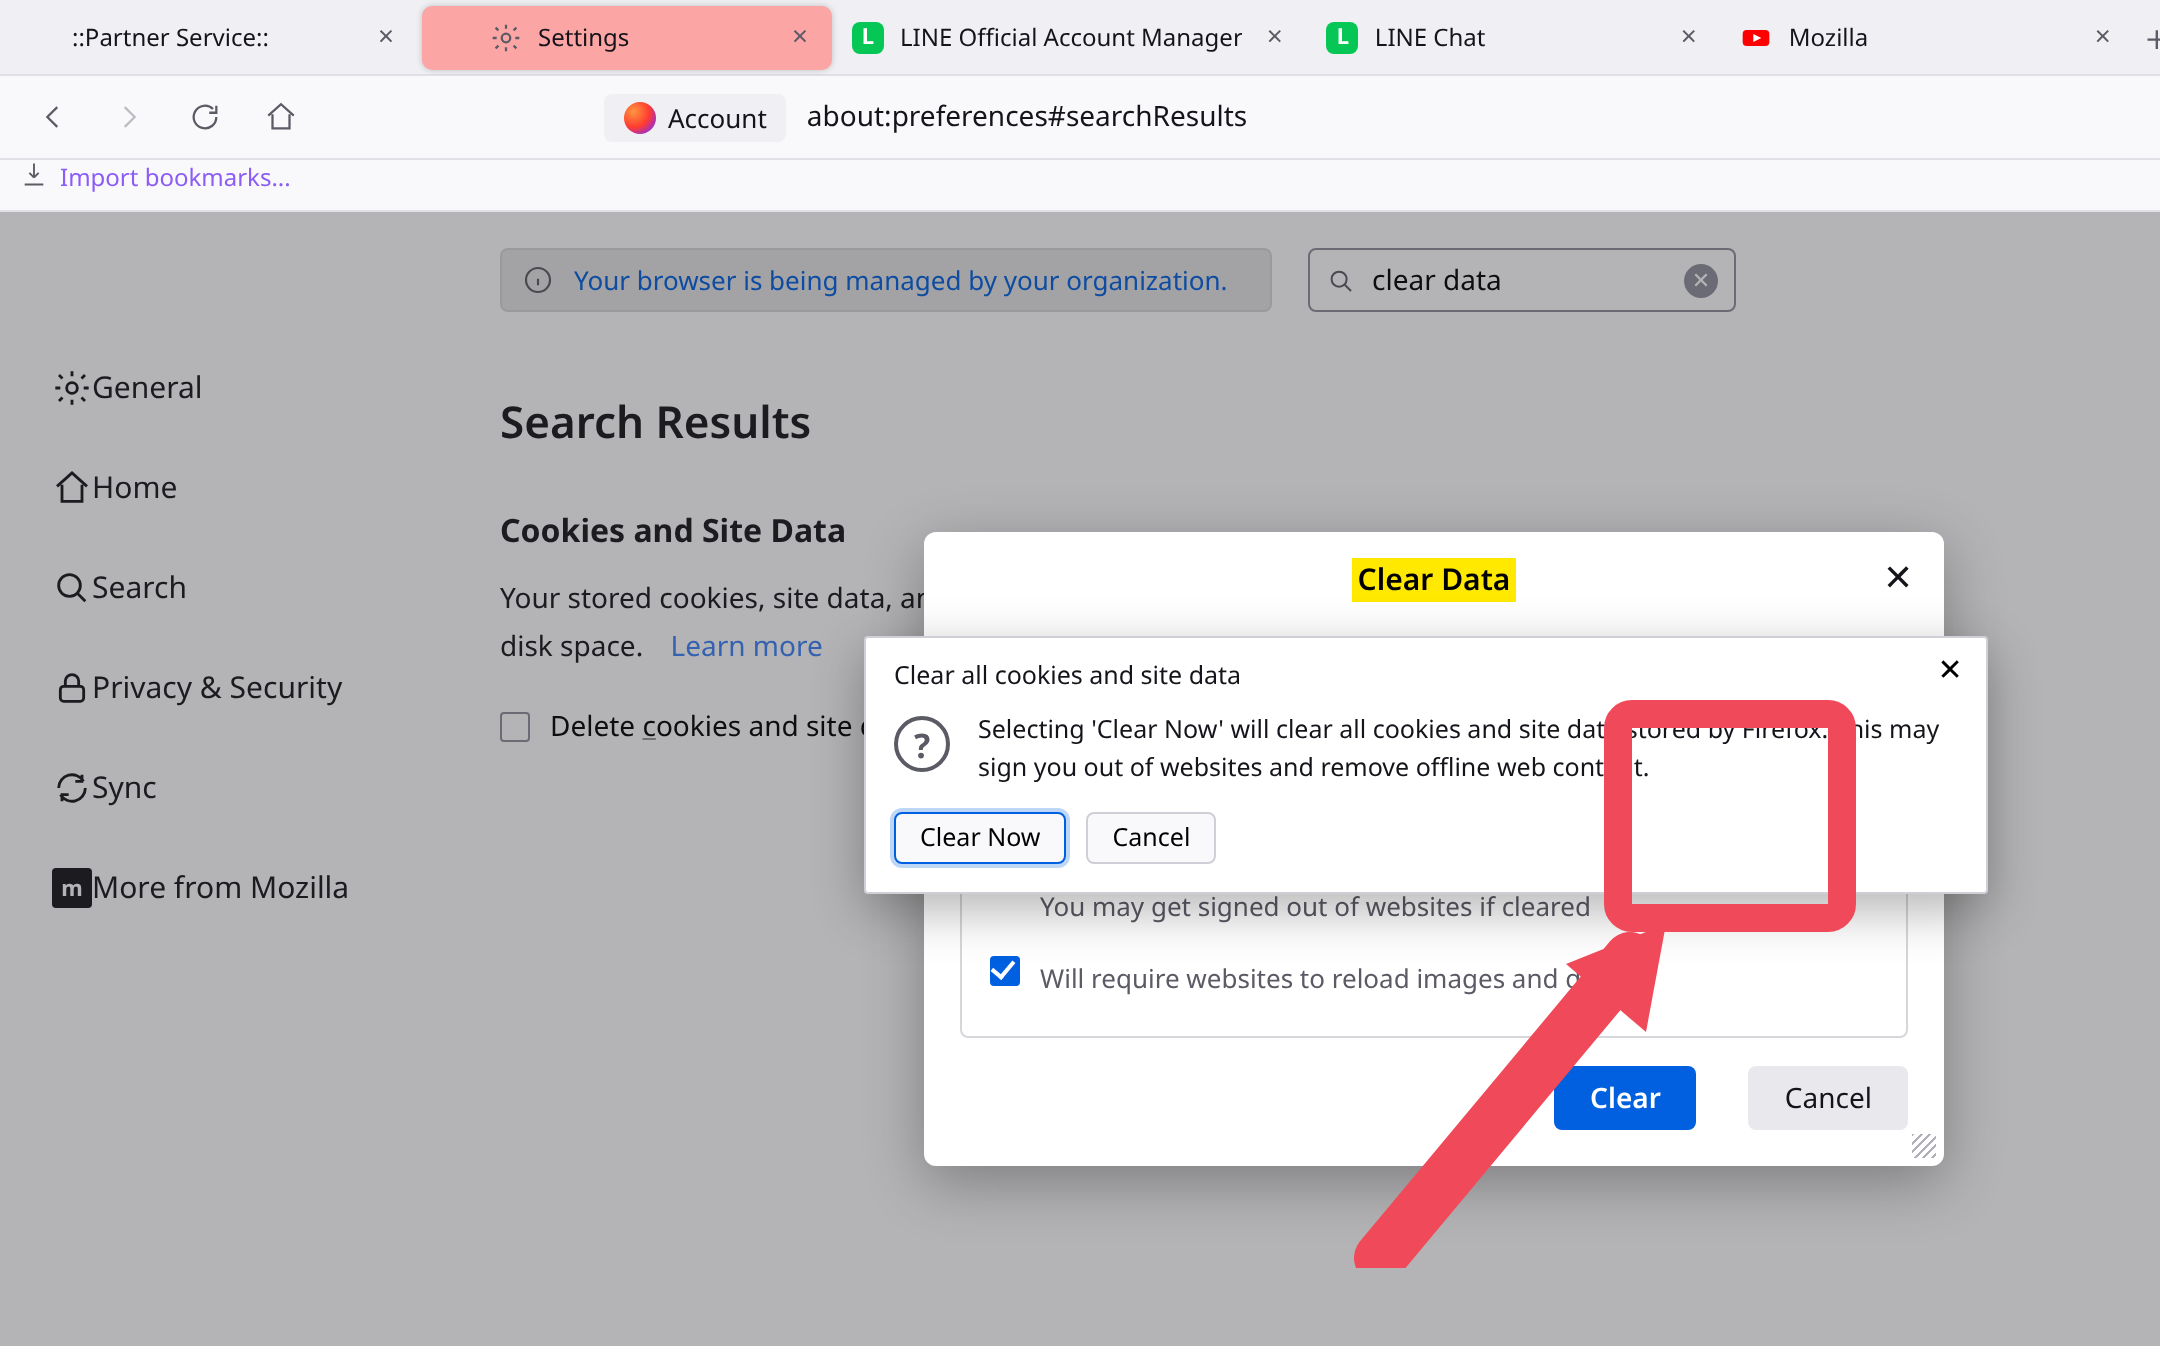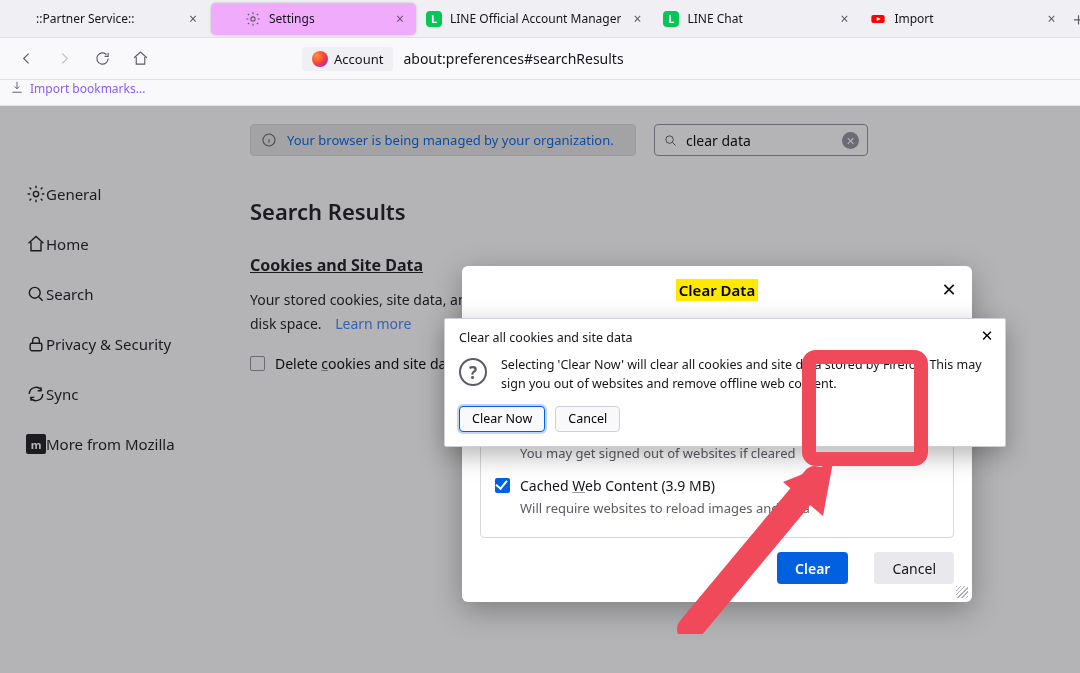--- a/index.html
+++ b/index.html
@@ -8,21 +8,21 @@
   
   .tabstrip {
     height: 38px; background: #f0f0f4; display: flex; align-items: center;
     padding: 0 4px; gap: 2px; border-bottom: 1px solid #e0e0e6;
   }
   .tab {
     flex: 0 0 205px; height: 32px; display: flex; align-items: center;
     padding: 0 8px; gap: 8px; font-size: 12px; color: #15141a; border-radius: 5px;
     position: relative; cursor: default;
   }
-  .tab.active { background: #f0abfc; box-shadow: 0 0 3px rgba(0,0,0,.2); padding-left: 34px; }
+  .tab.active { background: #fca5a5; box-shadow: 0 0 3px rgba(0,0,0,.2); padding-left: 34px; }
   .tab .favicon { width: 16px; height: 16px; flex-shrink: 0; display:flex; align-items:center; justify-content:center; }
   .tab .label { flex: 1; white-space: nowrap; overflow: hidden; text-overflow: ellipsis; }
   .tab .close { width: 16px; height: 16px; display:flex; align-items:center; justify-content:center; font-size: 14px; color:#5b5b66; border-radius:3px; }
   .newtab { width: 30px; height: 30px; display:flex; align-items:center; justify-content:center; font-size:18px; color:#5b5b66; }
   .fav-line { background:#06c755; border-radius:4px; color:#fff; font-size:11px; font-weight:700; line-height:16px; text-align:center; }
 
   
   .navbar {
     height: 42px; background: #f9f9fb; display:flex; align-items:center; gap:6px;
     padding: 0 10px; border-bottom: 1px solid #e0e0e6;
@@ -61,21 +61,21 @@
   }
   .orgbanner svg { width:16px; height:16px; stroke:#5b5b66; fill:none; stroke-width:1.6; }
   .searchbox {
     position:absolute; left:404px; top:0; width:214px; height:32px; border:1px solid #8f8f9d; border-radius:4px;
     display:flex; align-items:center; gap:8px; padding:0 8px; font-size:14px;
   }
   .searchbox svg { width:15px; height:15px; stroke:#5b5b66; fill:none; stroke-width:1.6; }
   .searchbox .clr { margin-left:auto; width:17px; height:17px; border-radius:50%; background:#8f8f9d; color:#fff; font-size:11px; display:flex; align-items:center; justify-content:center; }
 
   h1.sr { font-size:22px; font-weight:600; color:#15141a; margin-top:40px; }
-  h2.sub { font-size:16px; font-weight:700; color:#15141a; margin-top:28px;text-decoration:underline; }
+  h2.sub { font-size:16px; font-weight:700; color:#15141a; margin-top:28px; }
   p.desc { font-size:14px; color:#15141a; margin-top:12px; line-height:1.7; max-width:520px; }
   a.lm { color:#3b82f6; font-size:14px; margin-left:10px; }
   .chkline { display:flex; align-items:center; gap:10px; margin-top:18px; font-size:14px; }
   .chkline .box { width:15px; height:15px; border:1px solid #8f8f9d; border-radius:2px; }
   .uline { text-decoration: underline; text-decoration-color:#999; }
 
   
   .dialog1 {
     position:absolute; z-index:10; left:462px; top:160px; width:510px;
     background:#fff; border-radius:6px; box-shadow:0 8px 30px rgba(0,0,0,.3);
@@ -93,21 +93,21 @@
   .dialog1 .inner { border:1px solid #d7d7db; border-radius:4px; padding:6px 4px; margin-top:6px; }
   .dlg-buttons { display:flex; justify-content:flex-end; gap:26px; margin-top:14px; }
   .btn { height:32px; padding:0 18px; border-radius:4px; font-size:14px; display:flex; align-items:center; justify-content:center; }
   .btn.primary { background:#0060df; color:#fff; font-weight:600; }
   .btn.secondary { background:#e9e9ed; color:#15141a; }
   .resize { position:absolute; right:4px; bottom:4px; width:12px; height:12px;
     background:repeating-linear-gradient(135deg,#b0b0b8 0 1px,transparent 1px 3px); }
 
   
   .dialog2 {
-    position:absolute; z-index:20; left:444px; top:212px; width:562px;
+    position:absolute; z-index:20; left:432px; top:212px; width:562px;
     background:#fff; border:1px solid #cfcfd8; border-radius:2px;
     box-shadow:0 8px 26px rgba(0,0,0,.3);
     padding: 10px 14px 14px;
   }
   .dialog2 .t2 { font-size:12.5px; color:#15141a; }
   .dialog2 .closex2 { position:absolute; right:8px; top:6px; font-size:15px; width:20px; height:20px; display:flex; align-items:center; justify-content:center; }
   .dialog2 .row { display:flex; gap:14px; margin-top:10px; }
   .qmark { width:28px; height:28px; border:2px solid #5b5b66; border-radius:50%; display:flex; align-items:center; justify-content:center; font-size:17px; font-weight:700; color:#5b5b66; flex-shrink:0; margin-top:2px; }
   .dialog2 .msg { font-size:12.5px; color:#15141a; line-height:1.5; }
   .dialog2 .btns { display:flex; gap:10px; margin-top:12px; }
@@ -150,21 +150,21 @@
     <span class="label">LINE Chat</span>
     <span class="close">×</span>
   </div>
   <div class="tab">
     <span class="favicon">
       <svg viewBox="0 0 24 24">
           <rect x="2" y="6" width="20" height="12" rx="3" fill="#ff0000"></rect>
           <path d="M10 9l6 3-6 3z" fill="#fff"></path>
         </svg>
     </span>
-    <span class="label">Import</span>
+    <span class="label">Mozilla</span>
     <span class="close">×</span>
   </div>
   <div class="newtab">＋</div>
 </div>
 
 <div class="navbar">
   <div class="navbtn">
       <svg viewBox="0 0 24 24">
         <path d="M15 5l-7 7 7 7"></path>
       </svg>
@@ -286,21 +286,20 @@
         <div class="opt">
           <span class="cb"></span>
           <div>
             <div class="txt">Cookies and <span class="uline">S</span>ite Data (0 bytes)</div>
             <div class="hint">You may get signed out of websites if cleared</div>
           </div>
         </div>
         <div class="opt">
           <span class="cb"></span>
           <div>
-            <div class="txt">Cached <span class="uline">W</span>eb Content (3.9 MB)</div>
             <div class="hint">Will require websites to reload images and data</div>
           </div>
         </div>
       </div>
       <div class="dlg-buttons">
         <div class="btn primary">Clear</div>
         <div class="btn secondary">Cancel</div>
       </div>
     </div>
     <div class="resize"></div>

